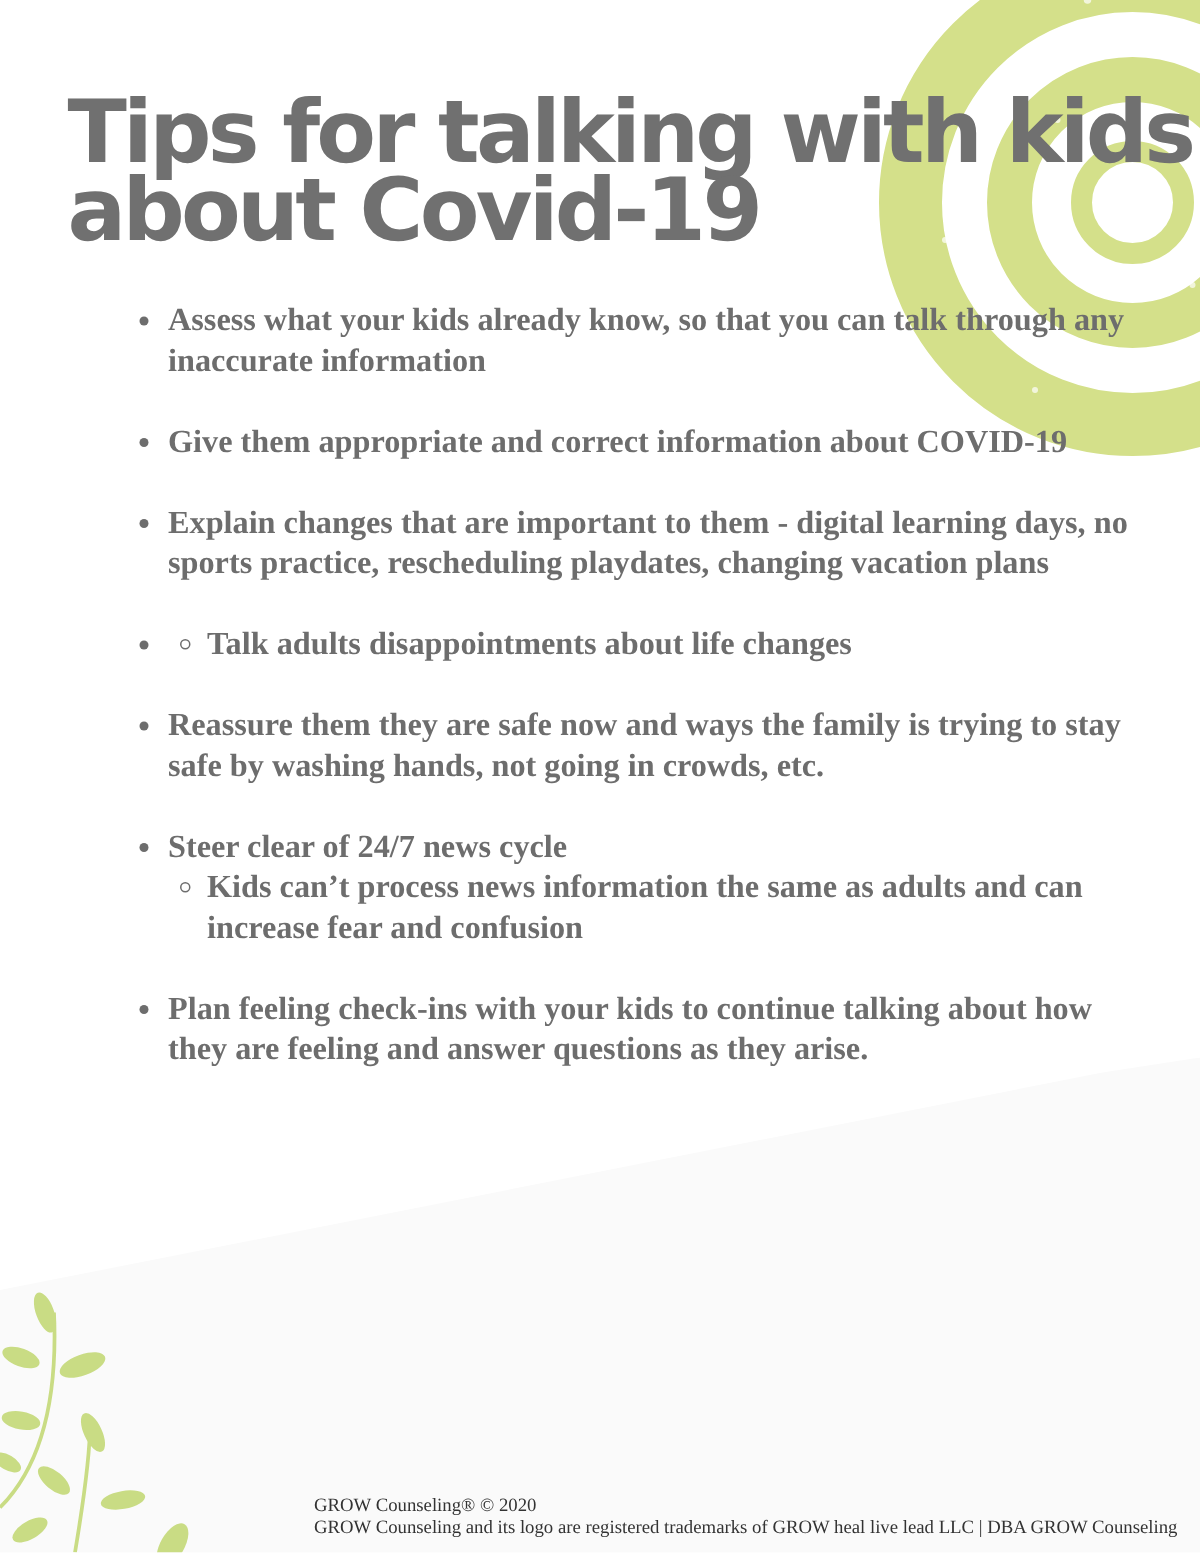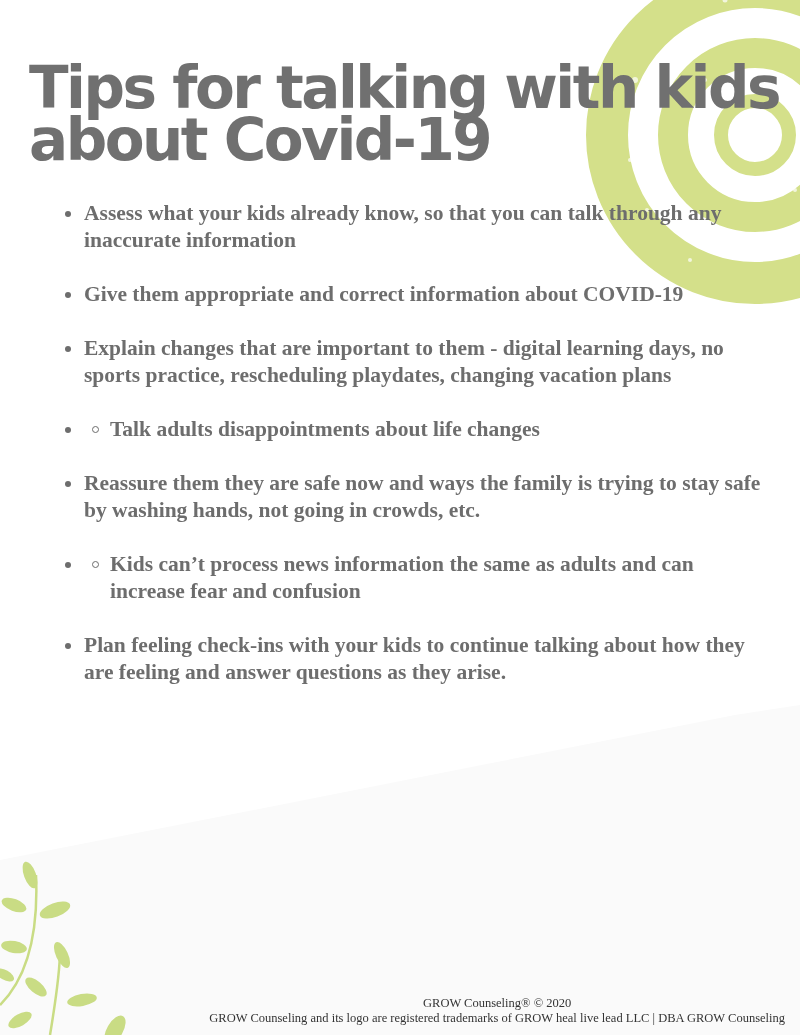--- a/index.html
+++ b/index.html
@@ -11,46 +11,46 @@
   }
   .page { position: absolute; inset: 0; overflow: hidden; }
   .bg-shade {
     position: absolute; left: 0; top: 0; width: 800px; height: 1035px;
     background: #fafafa;
     clip-path: polygon(0 860px, 735px 715px, 800px 705px, 800px 1035px, 0 1035px);
   }
   .rings { position: absolute; left: 575px; top: -40px; width: 300px; height: 350px; }
   .leaves { position: absolute; left: 0; top: 855px; width: 130px; height: 180px; }
   .title {
-    position: absolute; left: 29px; top: 62px; margin: 0;
+    position: absolute; left: 45px; top: 62px; margin: 0;
     font-family: "DejaVu Sans", "Liberation Sans", sans-serif;
     font-weight: bold; font-size: 58px; line-height: 52px;
     letter-spacing: -2.5px; color: #707070;
   }
   .title span { display: block; }
   ul.tips {
     position: absolute; left: 62px; top: 200px; width: 680px;
     margin: 0; padding: 0 0 0 22px;
     font-family: "Liberation Serif", "DejaVu Serif", serif;
     font-weight: bold; font-size: 21.5px; line-height: 27px; color: #6d6d6d;
     list-style: none;
   }
-  ul.tips > li { position: relative; margin-bottom: 27px; }
+  ul.tips > li { position: relative; margin-bottom: 27px; margin-left: 28px; }
   ul.tips > li::before {
     content: ""; position: absolute; left: -19px; top: 11px;
     width: 6px; height: 6px; border-radius: 50%; background: #6d6d6d;
   }
   ul.sub { list-style: none; margin: 0; padding: 0 0 0 26px; }
   ul.sub li { position: relative; }
   ul.sub li::before {
     content: ""; position: absolute; left: -18px; top: 10px;
     width: 5px; height: 5px; border-radius: 50%; border: 1.5px solid #6d6d6d;
   }
   .footer {
-    position: absolute; right: 15px; top: 996px; text-align: center;
+    position: absolute; right: 15px; top: 996px; text-align: left;
     font-family: "Liberation Serif", "DejaVu Serif", serif;
     font-size: 12.5px; line-height: 15px; color: #333333;
   }
 </style>
 </head>
 <body>
 
 <div class="page">
   <div class="bg-shade"></div>
 
@@ -100,20 +100,21 @@
     <li><span>Assess what your kids already know, so that you can talk through any inaccurate information</span></li>
     <li><span>Give them appropriate and correct information about COVID-19</span></li>
     <li><span>Explain changes that are important to them - digital learning days, no sports practice, rescheduling playdates, changing vacation plans</span></li>
     <li>
       <ul class="sub">
         <li>Talk adults disappointments about life changes</li>
       </ul>
     </li>
     <li><span>Reassure them they are safe now and ways the family is trying to stay safe by washing hands, not going in crowds, etc.</span></li>
     <li>
+      <span>Steer clear of 24/7 news cycle</span>
       <ul class="sub">
         <li>Kids can’t process news information the same as adults and can increase fear and confusion</li>
       </ul>
     </li>
     <li><span>Plan feeling check-ins with your kids to continue talking about how they are feeling and answer questions as they arise.</span></li>
   </ul>
 
   <div class="footer">
     <div>GROW Counseling® © 2020</div>
     <div>GROW Counseling and its logo are registered trademarks of GROW heal live lead LLC | DBA GROW Counseling</div>

